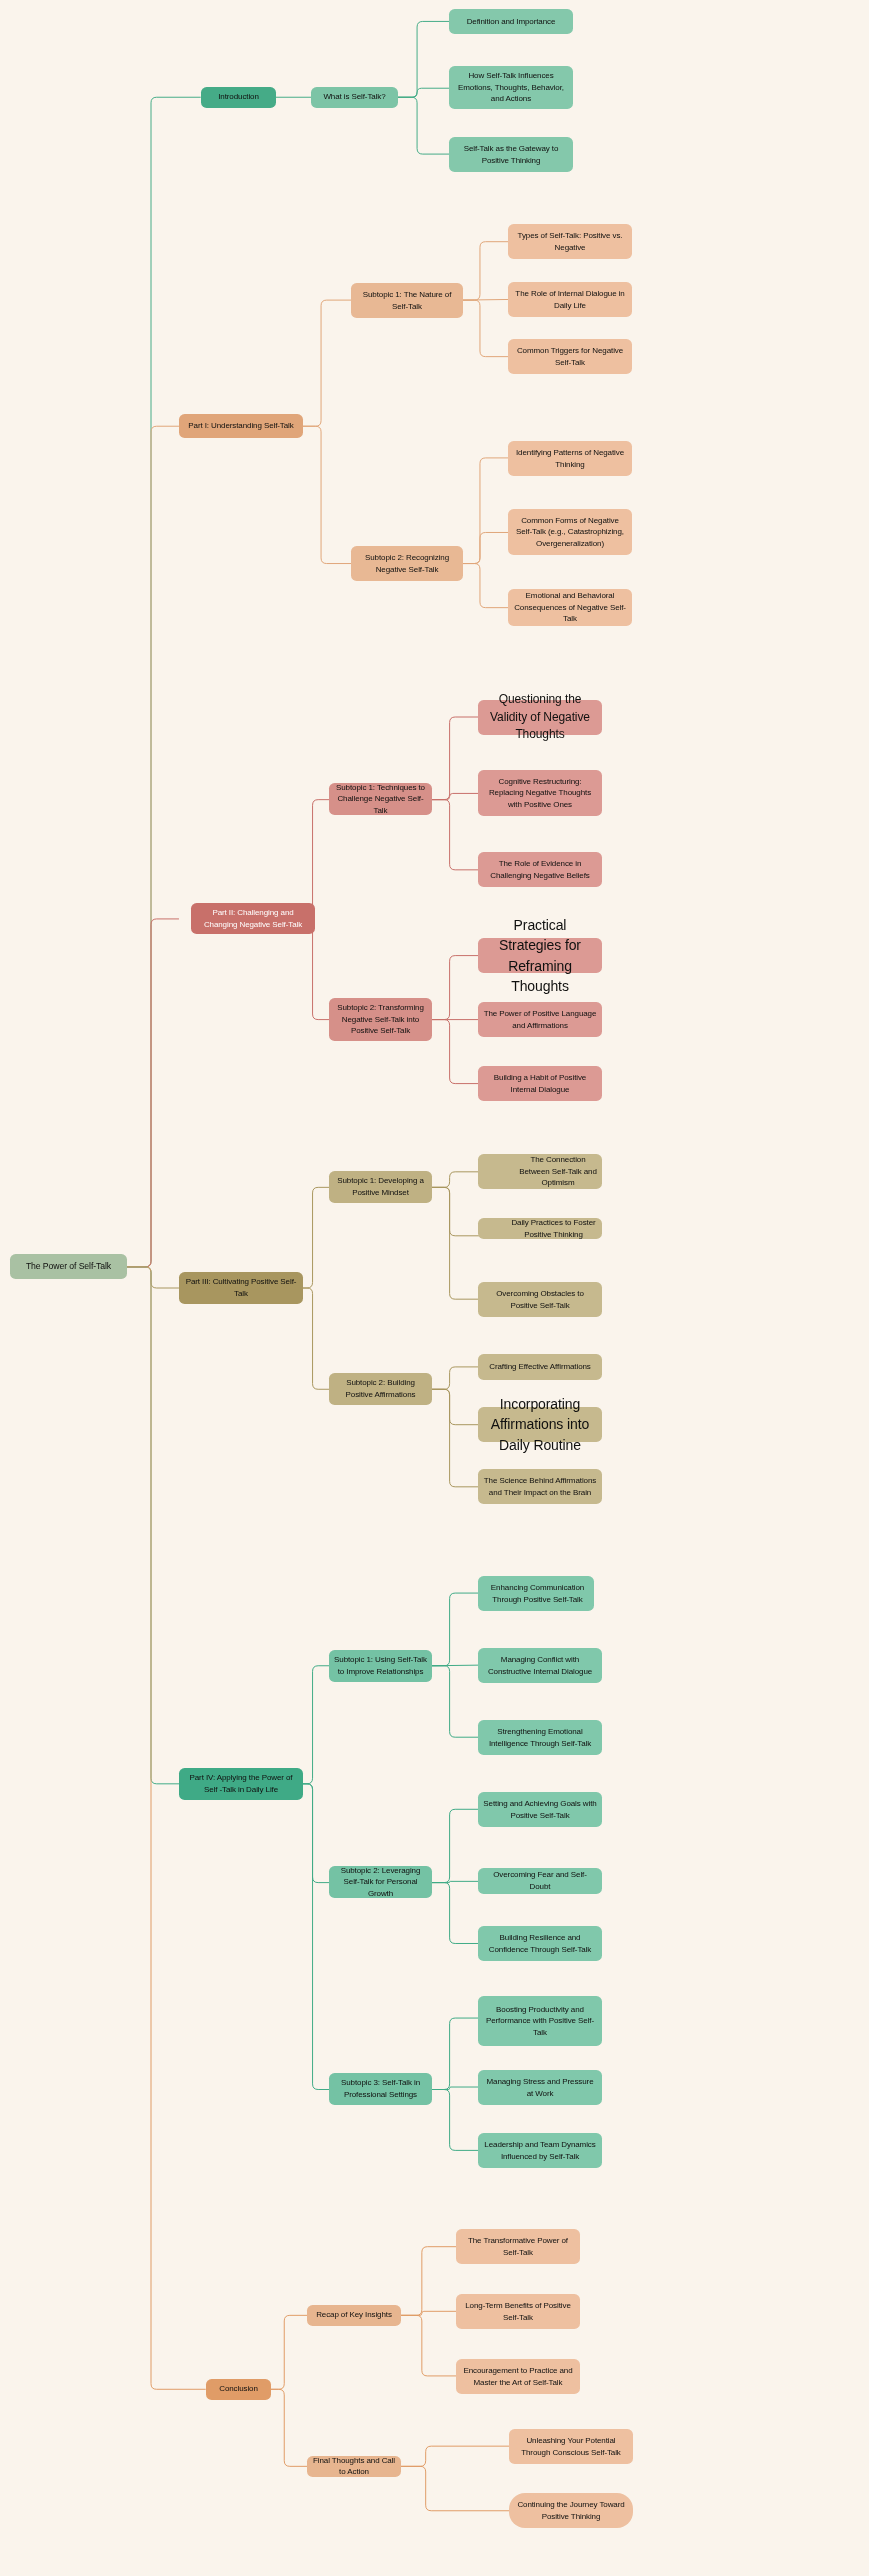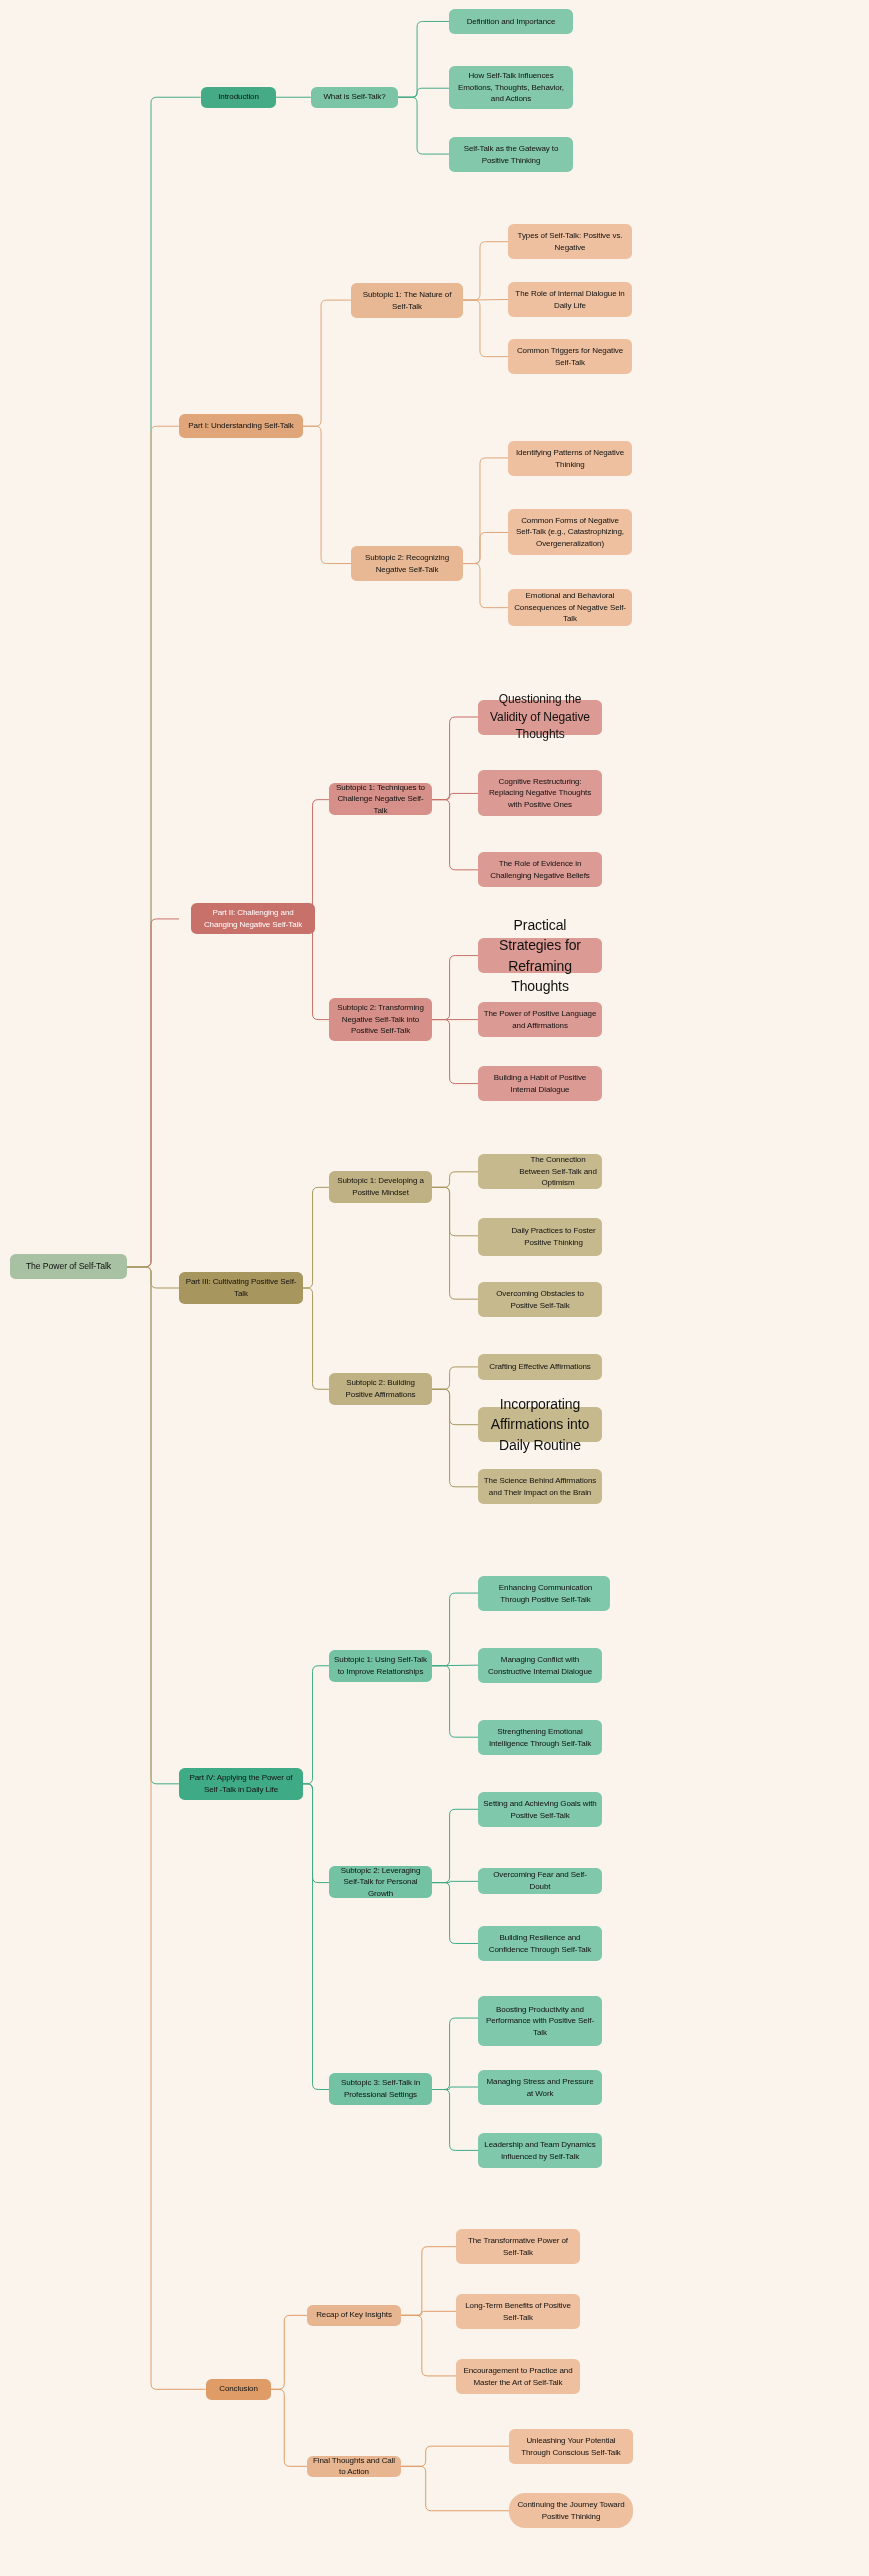--- a/index.html
+++ b/index.html
@@ -105,29 +105,29 @@
       <div class="node" style="left: 478px; top: 700px; width: 124px; height: 35px; background: rgb(220, 154, 148); font-size: 12px;">Questioning the Validity of Negative Thoughts</div>
       <div class="node" style="left: 478px; top: 770px; width: 124px; height: 46px; background: rgb(220, 154, 148); font-size: 8px;">Cognitive Restructuring: Replacing Negative Thoughts with Positive Ones</div>
       <div class="node" style="left: 478px; top: 852px; width: 124px; height: 35px; background: rgb(220, 154, 148); font-size: 8px;">The Role of Evidence in Challenging Negative Beliefs</div>
       <div class="node" style="left: 329px; top: 998px; width: 103px; height: 43px; background: rgb(214, 144, 137); font-size: 8px;">Subtopic 2: Transforming Negative Self-Talk into Positive Self-Talk</div>
       <div class="node" style="left: 478px; top: 938px; width: 124px; height: 35px; background: rgb(220, 154, 148); font-size: 14px;">Practical Strategies for Reframing Thoughts</div>
       <div class="node" style="left: 478px; top: 1002px; width: 124px; height: 35px; background: rgb(220, 154, 148); font-size: 8px;">The Power of Positive Language and Affirmations</div>
       <div class="node" style="left: 478px; top: 1066px; width: 124px; height: 35px; background: rgb(220, 154, 148); font-size: 8px;">Building a Habit of Positive Internal Dialogue</div>
       <div class="node" style="left: 179px; top: 1272px; width: 124px; height: 32px; background: rgb(168, 150, 95); font-size: 8px;">Part III: Cultivating Positive Self-Talk</div>
       <div class="node" style="left: 329px; top: 1171px; width: 103px; height: 32px; background: rgb(191, 177, 131); font-size: 8px;">Subtopic 1: Developing a Positive Mindset</div>
       <div class="node" style="left: 478px; top: 1154px; width: 124px; height: 35px; background: rgb(198, 185, 142); font-size: 8px; padding-left: 41px;">The Connection Between Self-Talk and Optimism</div>
-      <div class="node" style="left: 478px; top: 1218px; width: 124px; height: 38px; background: rgb(198, 185, 142); font-size: 8px; padding-left: 32px;">Daily Practices to Foster Positive Thinking</div>
+      <div class="node" style="left: 478px; top: 1218px; width: 124px; height: 21px; background: rgb(198, 185, 142); font-size: 8px; padding-left: 32px;">Daily Practices to Foster Positive Thinking</div>
       <div class="node" style="left: 478px; top: 1282px; width: 124px; height: 35px; background: rgb(198, 185, 142); font-size: 8px;">Overcoming Obstacles to Positive Self-Talk</div>
       <div class="node" style="left: 329px; top: 1373px; width: 103px; height: 32px; background: rgb(191, 177, 131); font-size: 8px;">Subtopic 2: Building Positive Affirmations</div>
       <div class="node" style="left: 478px; top: 1354px; width: 124px; height: 26px; background: rgb(198, 185, 142); font-size: 8px;">Crafting Effective Affirmations</div>
       <div class="node" style="left: 478px; top: 1407px; width: 124px; height: 35px; background: rgb(198, 185, 142); font-size: 14px;">Incorporating Affirmations into Daily Routine</div>
       <div class="node" style="left: 478px; top: 1469px; width: 124px; height: 35px; background: rgb(198, 185, 142); font-size: 8px;">The Science Behind Affirmations and Their Impact on the Brain</div>
       <div class="node" style="left: 179px; top: 1768px; width: 124px; height: 32px; background: rgb(63, 170, 134); font-size: 8px;">Part IV: Applying the Power of Self -Talk in Daily Life</div>
       <div class="node" style="left: 329px; top: 1650px; width: 103px; height: 32px; background: rgb(116, 194, 164); font-size: 8px;">Subtopic 1: Using Self-Talk to Improve Relationships</div>
-      <div class="node" style="left: 478px; top: 1576px; width: 132px; height: 35px; background: rgb(128, 200, 171); font-size: 8px; padding-left: 8px;">Enhancing Communication Through Positive Self-Talk</div>
+      <div class="node" style="left: 478px; top: 1576px; width: 116px; height: 35px; background: rgb(128, 200, 171); font-size: 8px; padding-left: 8px;">Enhancing Communication Through Positive Self-Talk</div>
       <div class="node" style="left: 478px; top: 1648px; width: 124px; height: 35px; background: rgb(128, 200, 171); font-size: 8px;">Managing Conflict with Constructive Internal Dialogue</div>
       <div class="node" style="left: 478px; top: 1720px; width: 124px; height: 35px; background: rgb(128, 200, 171); font-size: 8px;">Strengthening Emotional Intelligence Through Self-Talk</div>
       <div class="node" style="left: 329px; top: 1866px; width: 103px; height: 32px; background: rgb(116, 194, 164); font-size: 8px;">Subtopic 2: Leveraging Self-Talk for Personal Growth</div>
       <div class="node" style="left: 478px; top: 1792px; width: 124px; height: 35px; background: rgb(128, 200, 171); font-size: 8px;">Setting and Achieving Goals with Positive Self-Talk</div>
       <div class="node" style="left: 478px; top: 1868px; width: 124px; height: 26px; background: rgb(128, 200, 171); font-size: 8px;">Overcoming Fear and Self-Doubt</div>
       <div class="node" style="left: 478px; top: 1926px; width: 124px; height: 35px; background: rgb(128, 200, 171); font-size: 8px;">Building Resilience and Confidence Through Self-Talk</div>
       <div class="node" style="left: 329px; top: 2073px; width: 103px; height: 32px; background: rgb(116, 194, 164); font-size: 8px;">Subtopic 3: Self-Talk in Professional Settings</div>
       <div class="node" style="left: 478px; top: 1996px; width: 124px; height: 50px; background: rgb(128, 200, 171); font-size: 8px;">Boosting Productivity and Performance with Positive Self-Talk</div>
       <div class="node" style="left: 478px; top: 2070px; width: 124px; height: 35px; background: rgb(128, 200, 171); font-size: 8px;">Managing Stress and Pressure at Work</div>
       <div class="node" style="left: 478px; top: 2133px; width: 124px; height: 35px; background: rgb(128, 200, 171); font-size: 8px;">Leadership and Team Dynamics Influenced by Self-Talk</div>

